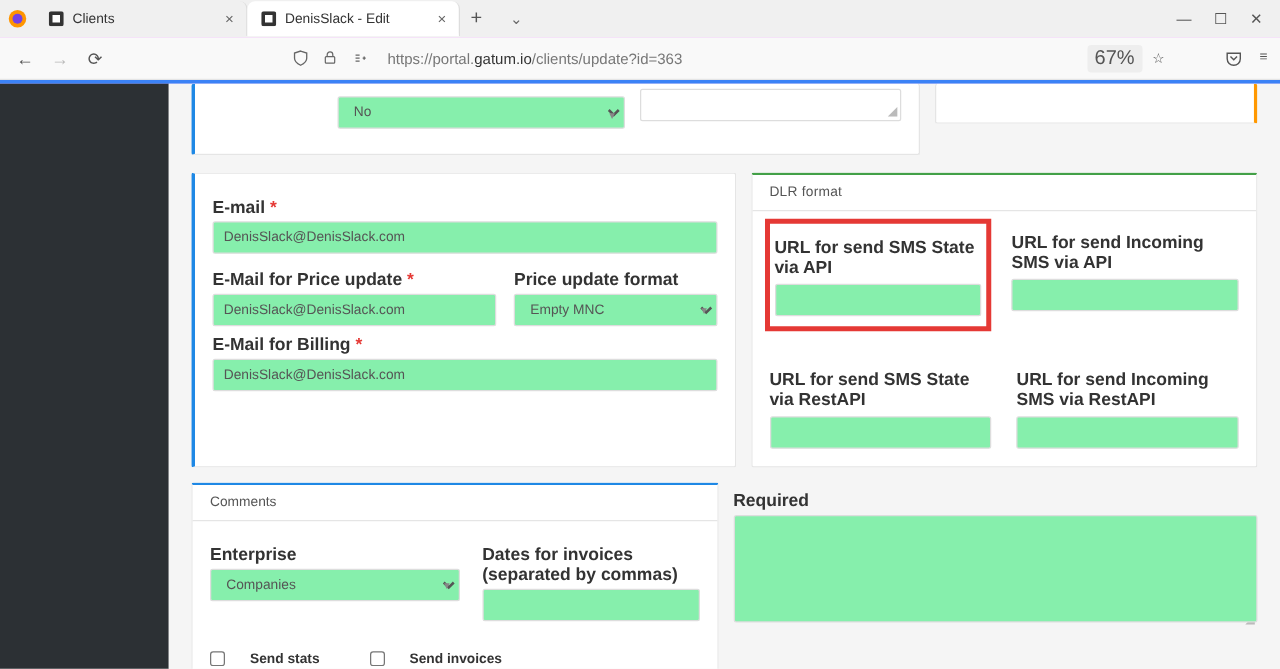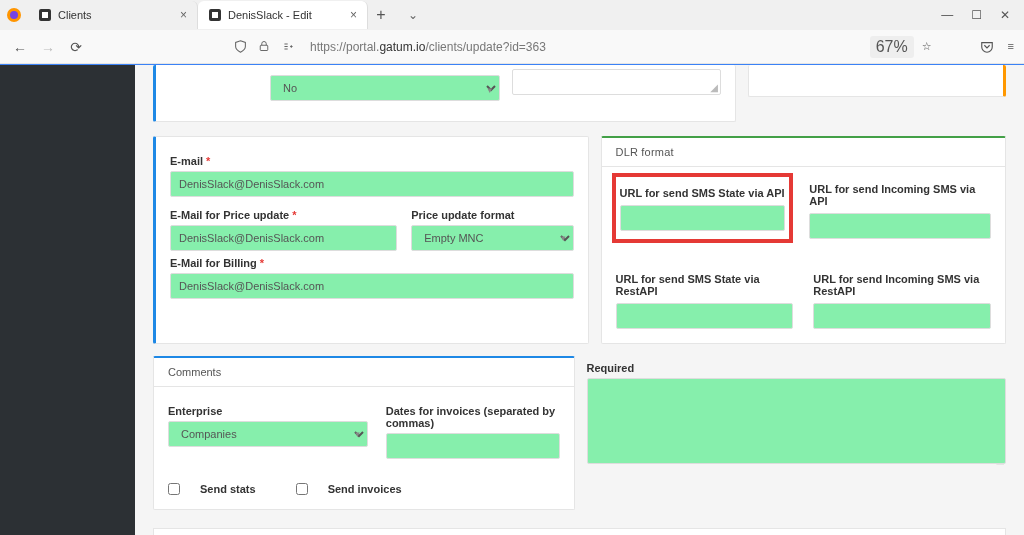--- a/index.html
+++ b/index.html
@@ -1,19 +1,19 @@
 <!DOCTYPE html>
 <html><head>
 <meta charset="utf-8">
 <style>
   * { box-sizing: border-box; margin: 0; padding: 0; font-family: -apple-system, BlinkMacSystemFont, "Segoe UI", Arial, sans-serif; }
   body { width: 1024px; height: 535px; overflow: hidden; background: #f5f5f5; font-size: 11px; color: #555; }
 
   
-  .browser-top { background: #f0abfc; border-bottom: 1px solid #3b82f6; }
+  .browser-top { background: #f0abfc; border-bottom: 3px solid #3b82f6; }
   .tab-bar { display: flex; align-items: center; height: 30px; background: #f0f0f0; }
   .fx-logo { width: 28px; height: 28px; display:flex; align-items:center; justify-content:center; }
   .tab { display:flex; align-items:center; gap:6px; padding: 0 10px; height: 28px; min-width: 170px; max-width: 180px; border-right:1px solid #ddd; font-size:11px; color:#333; background:#f0f0f0; border-top-left-radius:6px; border-top-right-radius:6px; }
   .tab.active { background:#fff; }
   .tab .favicon { width:14px; height:14px; display:inline-flex; align-items:center; justify-content:center; }
   .tab .title { flex:1; overflow:hidden; white-space:nowrap; text-overflow:ellipsis; }
   .tab .close { font-size:12px; color:#666; cursor:pointer; }
   .new-tab { width:26px; text-align:center; font-size:16px; color:#555; cursor:pointer; }
   .win-controls { margin-left:auto; display:flex; gap:18px; padding-right:14px; color:#555; }
   .win-controls span { cursor:pointer; font-size:12px; }
@@ -40,21 +40,21 @@
 
   .card { background:#fff; border:1px solid #e5e5e5; border-radius:2px; }
   .card-accent-blue { border-left:3px solid #1e88e5; padding:12px 14px 14px 14px; }
   .card-accent-green { border-top:2px solid #43a047; }
   .card-accent-orange { border-right:3px solid #ff9800; }
   .card-header { padding:8px 14px; border-bottom:1px solid #e5e5e5; font-size:11px; color:#555; letter-spacing:0.2px; }
   .card-body { padding:10px 14px 14px 14px; }
 
   .section-title { font-size:11px; color:#555; padding:8px 14px; border-bottom:1px solid #e5e5e5; }
 
-  label.fld { display:block; font-size:11px; color:#333; font-weight:600; margin:6px 0 4px 0; }
+  label.fld { display:block; font-size:14px; color:#333; font-weight:600; margin:6px 0 4px 0; }
   .req { color:#e53935; }
   .input, select, textarea {
     width:100%; border:1px solid #ddd; background:#86efac; color:#555;
     font-size:11px; padding:5px 8px; border-radius:2px; height:26px;
   }
   textarea { height:auto; resize:none; }
   .select-caret { position:relative; }
   .select-caret:after { content:"▾"; position:absolute; right:8px; top:50%; transform:translateY(-50%); color:#888; font-size:9px; pointer-events:none; }
 
   .row-top { display:flex; gap:12px; align-items:flex-start; }

